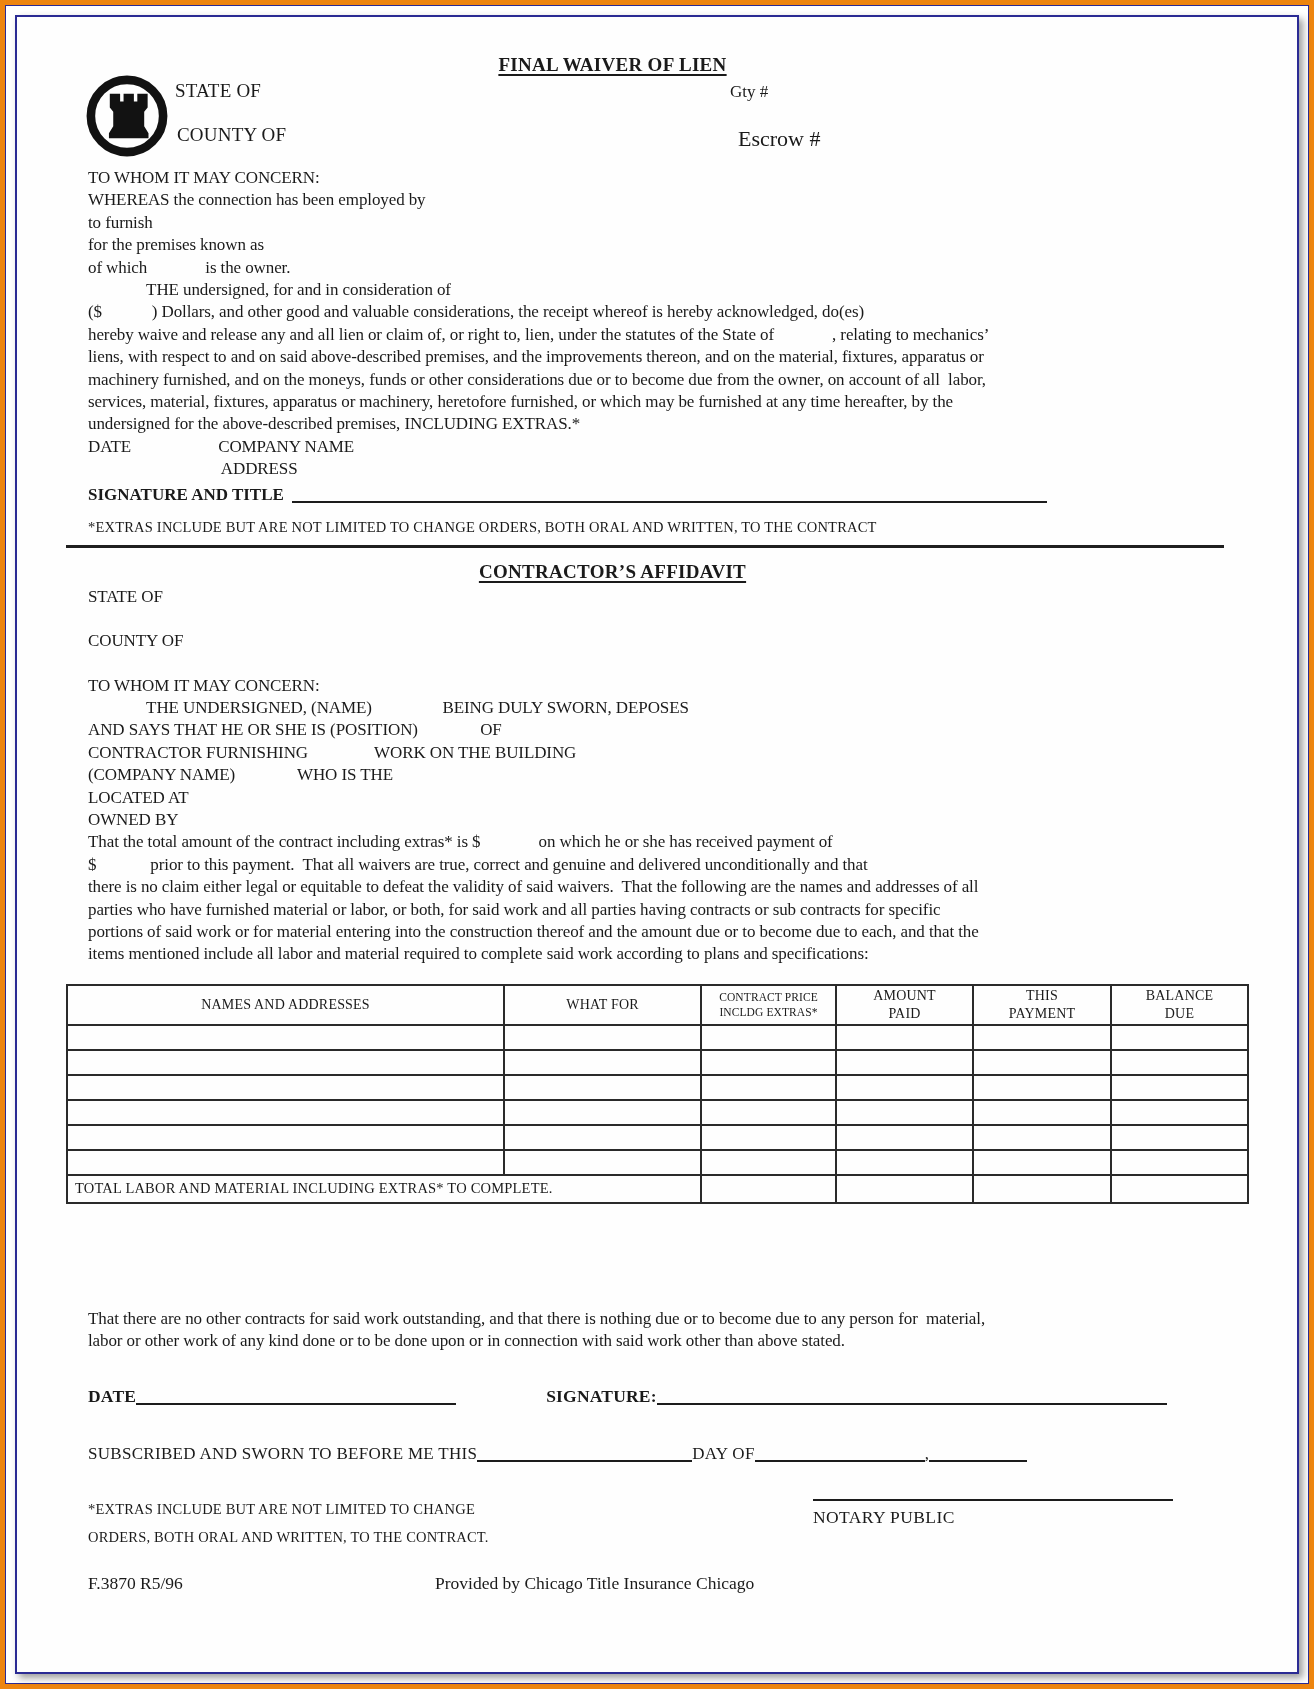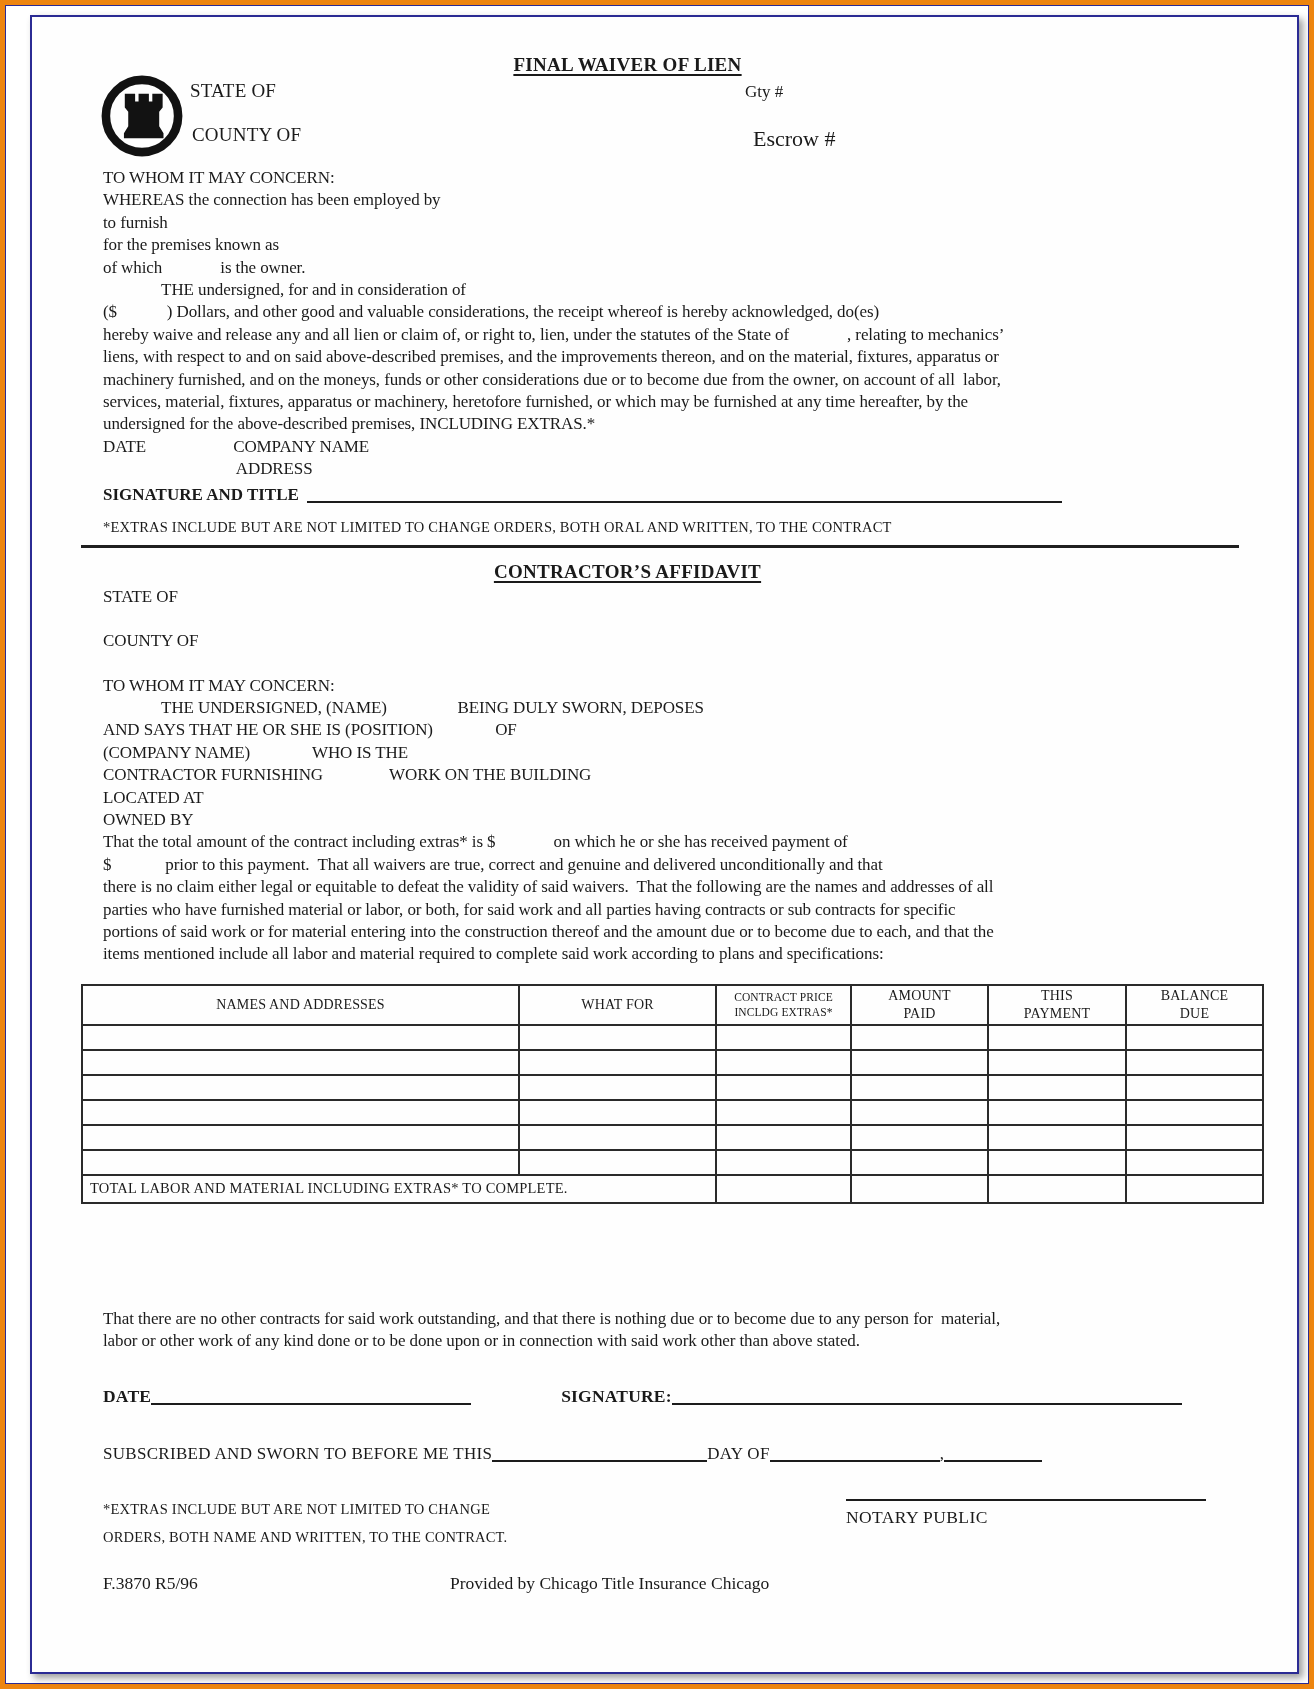--- a/index.html
+++ b/index.html
@@ -8,21 +8,21 @@
     background:#ED850F;
     font-family:"Liberation Serif","DejaVu Serif",serif;
     color:#1a1a1a;
   }
   .frame-mid{
     position:absolute;inset:5px;background:#ffffff;border:1px solid #2B2B94;
   }
   .page{
     position:absolute;inset:9px;background:#fefefe;border:2px solid #2B2B94;
     box-shadow:4px 4px 7px rgba(40,40,40,.45);
-    padding:36px 31px 0 71px;box-sizing:border-box;margin-left:15px;
+    padding:36px 64px 0 71px;box-sizing:border-box;
   }
   .centered{width:1049px;text-align:center;}
   .doc-title{
     font-weight:bold;font-size:19px;line-height:24px;letter-spacing:.3px;
     text-decoration:underline;text-underline-offset:3px;text-decoration-thickness:2px;
   }
   .hdr{position:relative;height:90px;}
   .logo{position:absolute;left:-4px;top:-6px;width:86px;height:90px;}
   .hdr-state{position:absolute;left:87px;top:3px;font-size:19px;letter-spacing:.2px;}
   .hdr-county{position:absolute;left:89px;top:47px;font-size:19px;letter-spacing:.2px;}
@@ -119,22 +119,22 @@
 
     <div class="doc-title centered t2">CONTRACTOR’S AFFIDAVIT</div>
 
     <div class="line st">STATE OF</div>
     <div class="line ct">COUNTY OF</div>
 
     <div class="para para2">
         <div class="line">TO WHOM IT MAY CONCERN:</div>
         <div class="line">              THE UNDERSIGNED, (NAME)                 BEING DULY SWORN, DEPOSES</div>
         <div class="line">AND SAYS THAT HE OR SHE IS (POSITION)               OF</div>
+        <div class="line">CONTRACTOR FURNISHING                WORK ON THE BUILDING</div>
         <div class="line">(COMPANY NAME)               WHO IS THE</div>
-        <div class="line">CONTRACTOR FURNISHING                WORK ON THE BUILDING</div>
         <div class="line">LOCATED AT</div>
         <div class="line">OWNED BY</div>
         <div class="line">That the total amount of the contract including extras* is $              on which he or she has received payment of</div>
         <div class="line">$             prior to this payment.  That all waivers are true, correct and genuine and delivered unconditionally and that</div>
         <div class="line">there is no claim either legal or equitable to defeat the validity of said waivers.  That the following are the names and addresses of all</div>
         <div class="line">parties who have furnished material or labor, or both, for said work and all parties having contracts or sub contracts for specific</div>
         <div class="line">portions of said work or for material entering into the construction thereof and the amount due or to become due to each, and that the</div>
         <div class="line">items mentioned include all labor and material required to complete said work according to plans and specifications:</div>
       </div>
 
@@ -229,21 +229,21 @@
       <span class="b">DATE</span><span class="ul ul-date"></span><span class="b sig-lbl">SIGNATURE:</span><span class="ul ul-signature"></span>
     </div>
 
     <div class="sw-row">
       <span>SUBSCRIBED AND SWORN TO BEFORE ME THIS</span><span class="ul ul-this"></span><span>DAY OF</span><span class="ul ul-dayof"></span><span>,</span><span class="ul ul-year"></span>
     </div>
 
     <div class="bottom-row">
       <div class="extras2">
         <div>*EXTRAS INCLUDE BUT ARE NOT LIMITED TO CHANGE</div>
-        <div>ORDERS, BOTH NAME AND WRITTEN, TO THE CONTRACT.</div>
+        <div>ORDERS, BOTH ORAL AND WRITTEN, TO THE CONTRACT.</div>
       </div>
       <div class="notary">
         <span class="ul-notary"></span>
         <div class="notary-lbl">NOTARY PUBLIC</div>
       </div>
     </div>
 
     <div class="footer-row">
       <div>F.3870 R5/96</div>
       <div class="provided">Provided by Chicago Title Insurance Chicago</div>

